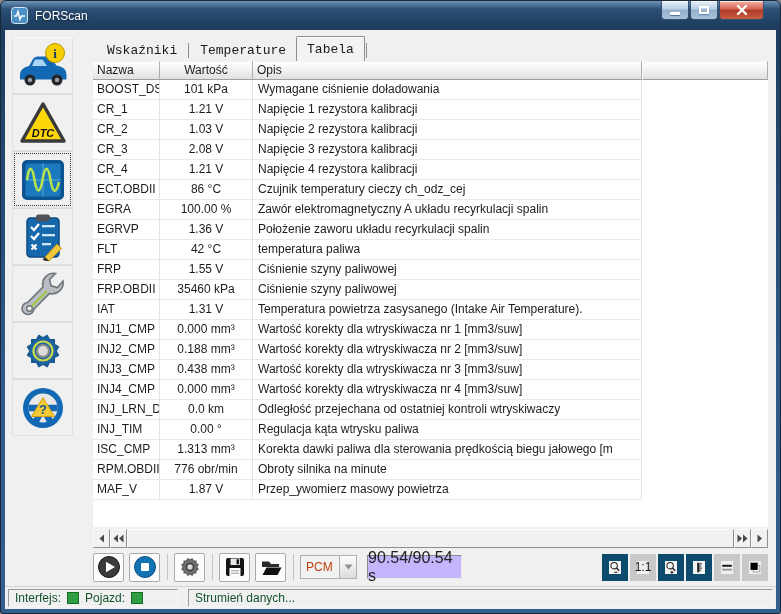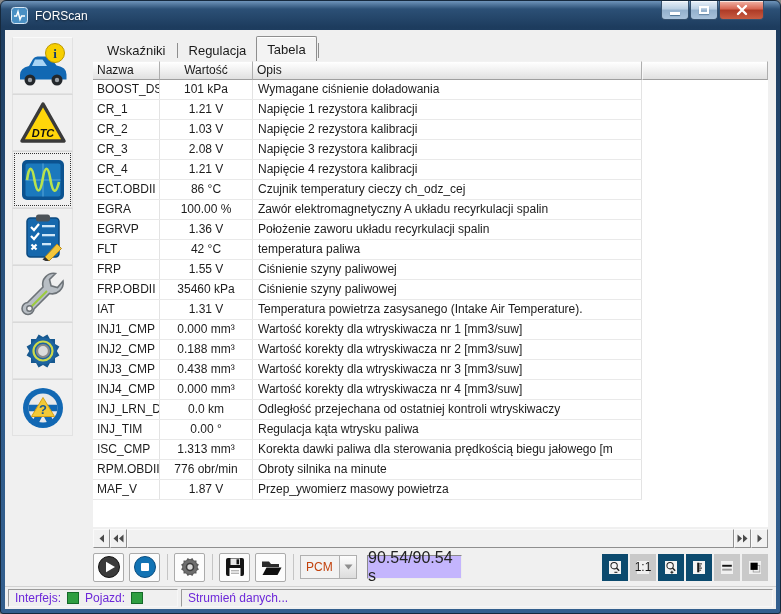--- a/index.html
+++ b/index.html
@@ -31,21 +31,21 @@
   .sidebar{ width:84px; padding:7px 0 0 7px; }
   .sbtn{ width:61px; height:57px; background:#f0f0f0; border:1px solid #e2e2e2; border-top-color:#fafafa;
          display:flex; align-items:center; justify-content:center; cursor:pointer; }
   .sbtn + .sbtn{ margin-top:0; border-top-color:#d9d9d9; }
   .sbtn.selected{ outline:1px dotted #333; outline-offset:-3px; }
 
   
   .main{ flex:1; display:flex; flex-direction:column; padding-left:4px; }
 
   .tabstrip{ height:25px; margin:6px 0 0 4px; display:flex; align-items:flex-end; font-size:13px; color:#1a1a1a; }
-  .tab{ padding:2px 10px 3px 10px; height:20px; cursor:pointer; }
+  .tab{ padding:2px 10px 3px 10px; height:20px; cursor:pointer;font-family:Liberation Mono, monospace; }
   .tabsep{ width:1px; height:15px; background:#8e8e8e; margin:0 1px 3px 1px; }
   .tab.active{ height:25px; padding-top:5px; background:#f3f3f3; border:1px solid #8e8e8e; border-bottom:none;
                border-radius:2px 2px 0 0; box-shadow:inset 0 1px 0 #fff; }
 
   .tablepanel{ width:675px; height:466px; background:#fff; }
   .thead{ display:flex; height:19px; font-size:12px; color:#1a1a1a; }
   .hcell{ background:linear-gradient(#ffffff,#efefef 55%,#e0e0e0); border-right:1px solid #aeaeae;
           border-bottom:1px solid #9f9f9f; border-top:1px solid #f2f2f2; padding:0 4px; line-height:17px;
           white-space:nowrap; overflow:hidden; }
   .hcell.c1{ width:67px; } .hcell.c2{ width:93px; text-align:center; } .hcell.c3{ width:389px; }
@@ -74,22 +74,22 @@
   .combo .drop{ width:17px; height:100%; background:linear-gradient(#fdfdfd,#dcdcdc); border-left:1px solid #b0b0b0;
                 display:flex; align-items:center; justify-content:center; }
   .timebox{ width:95px; height:24px; background:#c4b5fd; border:1px solid; border-color:#8a8a8a #ececec #ececec #8a8a8a;
             font-size:16px; color:#222; display:flex; align-items:center; justify-content:center; }
   .rgroup{ margin-left:auto; display:flex; align-items:center; }
   .rbtn{ width:26px; height:27px; background:#f4f4f4; border:7px solid #0c4a6e; display:flex; align-items:center;
          justify-content:center; cursor:pointer; margin-left:2px; font-size:12px; color:#111; }
   .rbtn.flat{ border-color:#c9c9c9; background:#f0f0f0; }
 
   
-  .statusbar{ height:23px; border-top:1px solid #d2d2d2; display:flex; padding:2px 3px; gap:3px;
-              font-size:12px; color:#6d28d9; background:#f0f0f0; }
+  .statusbar{ height:23px; border-top:1px solid #d2d2d2; display:flex; padding:2px 3px; gap:10px;
+              font-size:12px; color:#14532d; background:#f0f0f0; }
   .spanel{ border:1px solid; border-color:#9a9a9a #f7f7f7 #f7f7f7 #9a9a9a; display:flex; align-items:center;
            padding:0 6px; gap:6px; background:#f0f0f0; }
   .spanel.first{ width:170px; }
   .spanel.msg{ flex:1; }
   .ssq{ width:12px; height:12px; border:1px solid #156a28; }
 </style>
 </head>
 <body>
 
 <div class="window">
@@ -194,21 +194,21 @@
             <text x="23" y="28.5" text-anchor="middle" font-size="13" font-weight="bold" fill="#17588f">?</text>
           </svg>
         </div>
       </div>
 
       <div class="main">
 
         <div class="tabstrip">
           <div class="tab">Wskaźniki</div>
           <div class="tabsep"></div>
-          <div class="tab">Regulacja</div>
+          <div class="tab">Temperature</div>
           <div class="tab active">Tabela</div>
           <div class="tabsep"></div>
         </div>
 
         <div class="tablepanel">
           <div class="thead">
             <div class="hcell c1">Nazwa</div>
             <div class="hcell c2">Wartość</div>
             <div class="hcell c3">Opis</div>
             <div class="hcell cf"></div>

